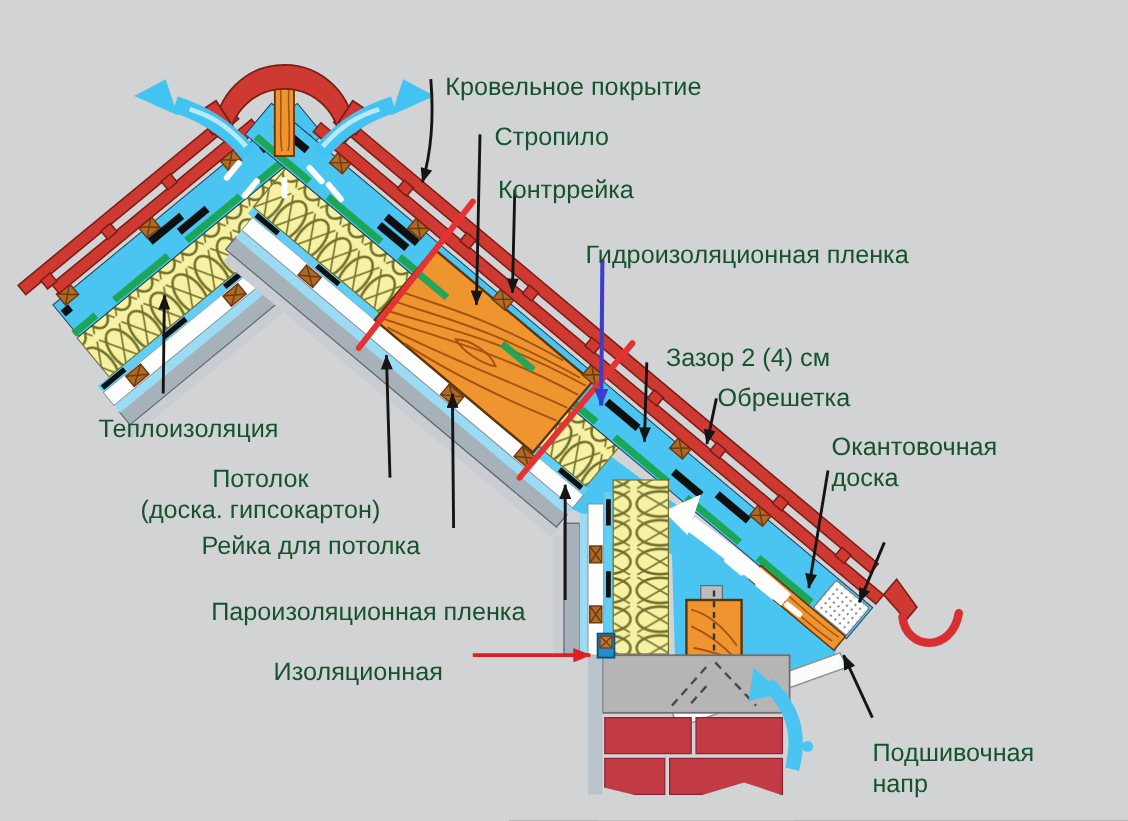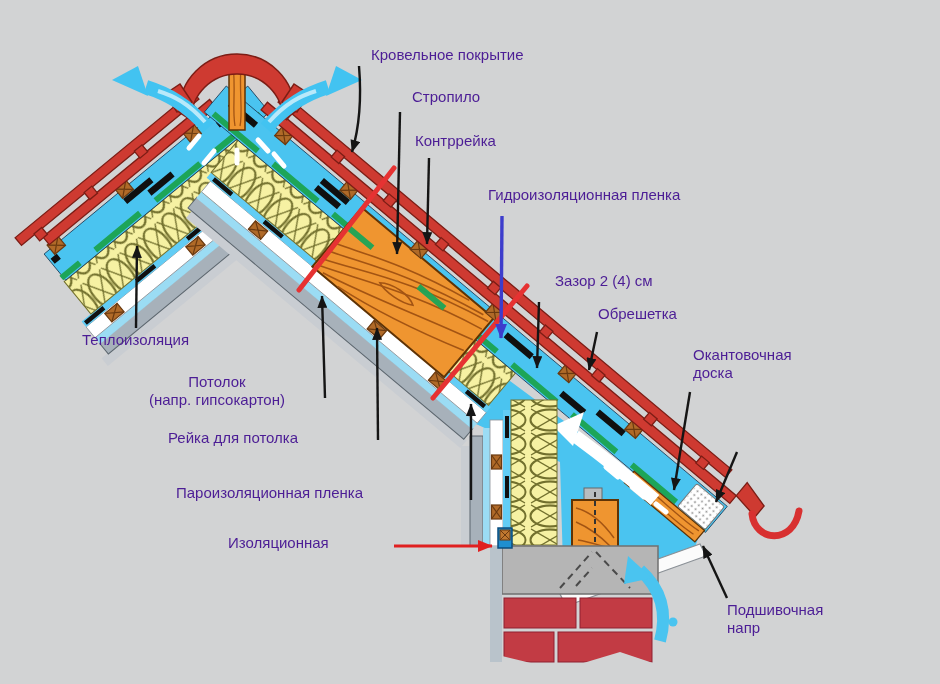--- a/index.html
+++ b/index.html
@@ -1,19 +1,19 @@
 <!DOCTYPE html>
 <html><head>
 <meta charset="utf-8">
 <style>
   html,body{margin:0;padding:0;background:#888;}
   #stage{position:relative;width:940px;height:684px;background:#d2d3d4;overflow:hidden;
          font-family:"Liberation Sans",sans-serif;}
   #diagram{position:absolute;left:0;top:0;}
-  .lbl{position:absolute;font-size:15px;line-height:1.22;color:#4c1d95;white-space:pre-line;}
+  .lbl{position:absolute;font-size:21px;line-height:1.22;color:#14532d;white-space:pre-line;margin-top:14px;}
   .lbl.center{text-align:center;}
 </style>
 </head>
 <body>
 
 <div id="stage">
 <svg id="diagram" width="940" height="684" viewBox="0 0 940 684">
   <defs>
     <pattern id="coil" patternUnits="userSpaceOnUse" width="24" height="44">
       <ellipse cx="12" cy="22" rx="10.5" ry="19.5" fill="none" stroke="#72702d" stroke-width="2.2"></ellipse>
@@ -270,19 +270,19 @@
   <div class="lbl" style="left:371px;top:46px;">Кровельное покрытие</div>
   <div class="lbl" style="left:412px;top:88px;">Стропило</div>
   <div class="lbl" style="left:415px;top:132px;">Контррейка</div>
   <div class="lbl" style="left:488px;top:186px;">Гидроизоляционная пленка</div>
   <div class="lbl" style="left:555px;top:272px;">Зазор 2 (4) см</div>
   <div class="lbl" style="left:598px;top:305px;">Обрешетка</div>
   <div class="lbl" style="left:693px;top:346px;">Окантовочная
 доска</div>
   <div class="lbl" style="left:82px;top:331px;">Теплоизоляция</div>
   <div class="lbl center" style="left:113px;top:373px;width:208px;">Потолок
-(напр. гипсокартон)</div>
+(доска. гипсокартон)</div>
   <div class="lbl" style="left:168px;top:429px;">Рейка для потолка</div>
   <div class="lbl" style="left:228px;top:534px;">Изоляционная</div>
   <div class="lbl" style="left:176px;top:484px;">Пароизоляционная пленка</div>
   <div class="lbl" style="left:727px;top:601px;">Подшивочная
 напр</div>
 </div>
 
 </body></html>

